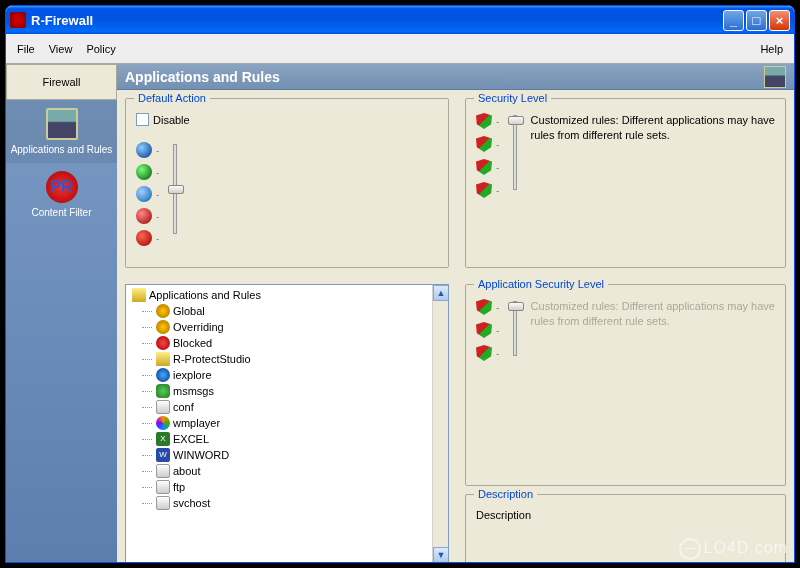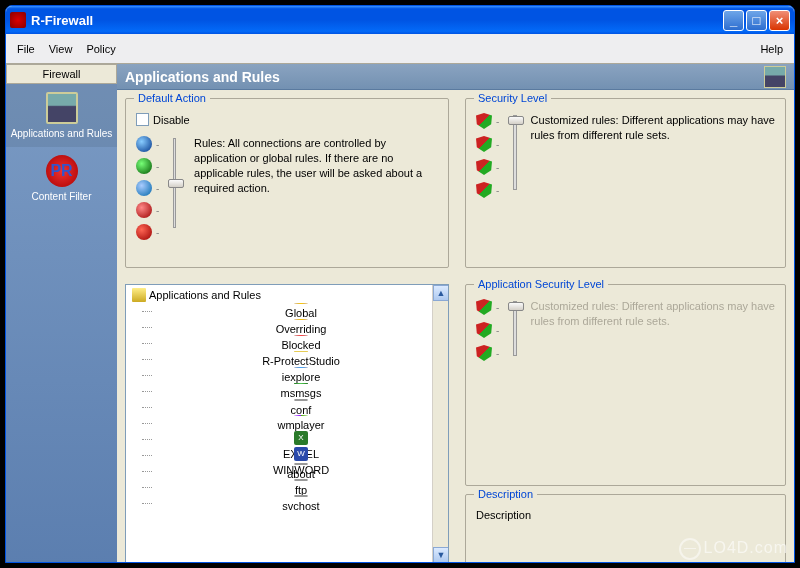--- a/index.html
+++ b/index.html
@@ -71,21 +71,21 @@
 .sidebar {
   width: 111px;
   background: linear-gradient(to bottom,#7b9bc4,#5b7eaf);
   display: flex;
   flex-direction: column;
   align-items: center;
   color: #fff;
 }
 .sidebar-header {
   width: 100%;
-  height: 20px;
+  height: 36px;
   background: #ece9d8;
   color: #000;
   text-align: center;
   border: 1px solid #aca899;
   display: flex;
   align-items: center;
   justify-content: center;
 }
 .side-item {
   width: 100%;
@@ -161,21 +161,21 @@
   font-size: 11px;
 }
 .default-action {
   display: flex;
   gap: 8px;
 }
 .checkbox-row {
   display: flex;
   align-items: center;
   gap: 4px;
-  margin-bottom: 10px;
+  margin-bottom: 16px;
 }
 .checkbox {
   width: 13px;
   height: 13px;
   border: 1px solid #7f9db9;
   background: #fff;
 }
 .slider-col {
   display: flex;
   flex-direction: column;
@@ -270,21 +270,21 @@
   overflow: hidden;
 }
 .tree-item {
   display: flex;
   align-items: center;
   gap: 3px;
   height: 16px;
   padding-left: 4px;
   white-space: nowrap;
 }
-.tree-item.child { padding-left: 28px; position: relative; flex-direction: column; }
+.tree-item.child { padding-left: 28px; position: relative; }
 .tree-item.child::before {
   content: '';
   position: absolute;
   left: 14px;
   top: 8px;
   width: 10px;
   border-top: 1px dotted #999;
 }
 .ticon {
   width: 14px; height: 14px;
@@ -400,21 +400,20 @@
                   <span class="dash">-</span>
                 </div>
               <div class="slider-row">
                   <span class="rule-icon ri-redx"></span>
                   <span class="dash">-</span>
                 </div>
             </div>
             <div class="vslider-track">
               <div class="vslider-thumb" style="top:40px"></div>
             </div>
-            <div class="rule-desc">Rules: All connections are controlled by application or global rules. If there are no applicable rules, the user will be asked about a required action.</div>
           </div>
         </div>
 
         <div class="groupbox">
           <div class="legend">Security Level</div>
           <div class="sec-level">
             <div class="sec-icons">
               <div class="slider-row">
                   <span class="ri-shield"></span>
                   <span class="dash">-</span>

